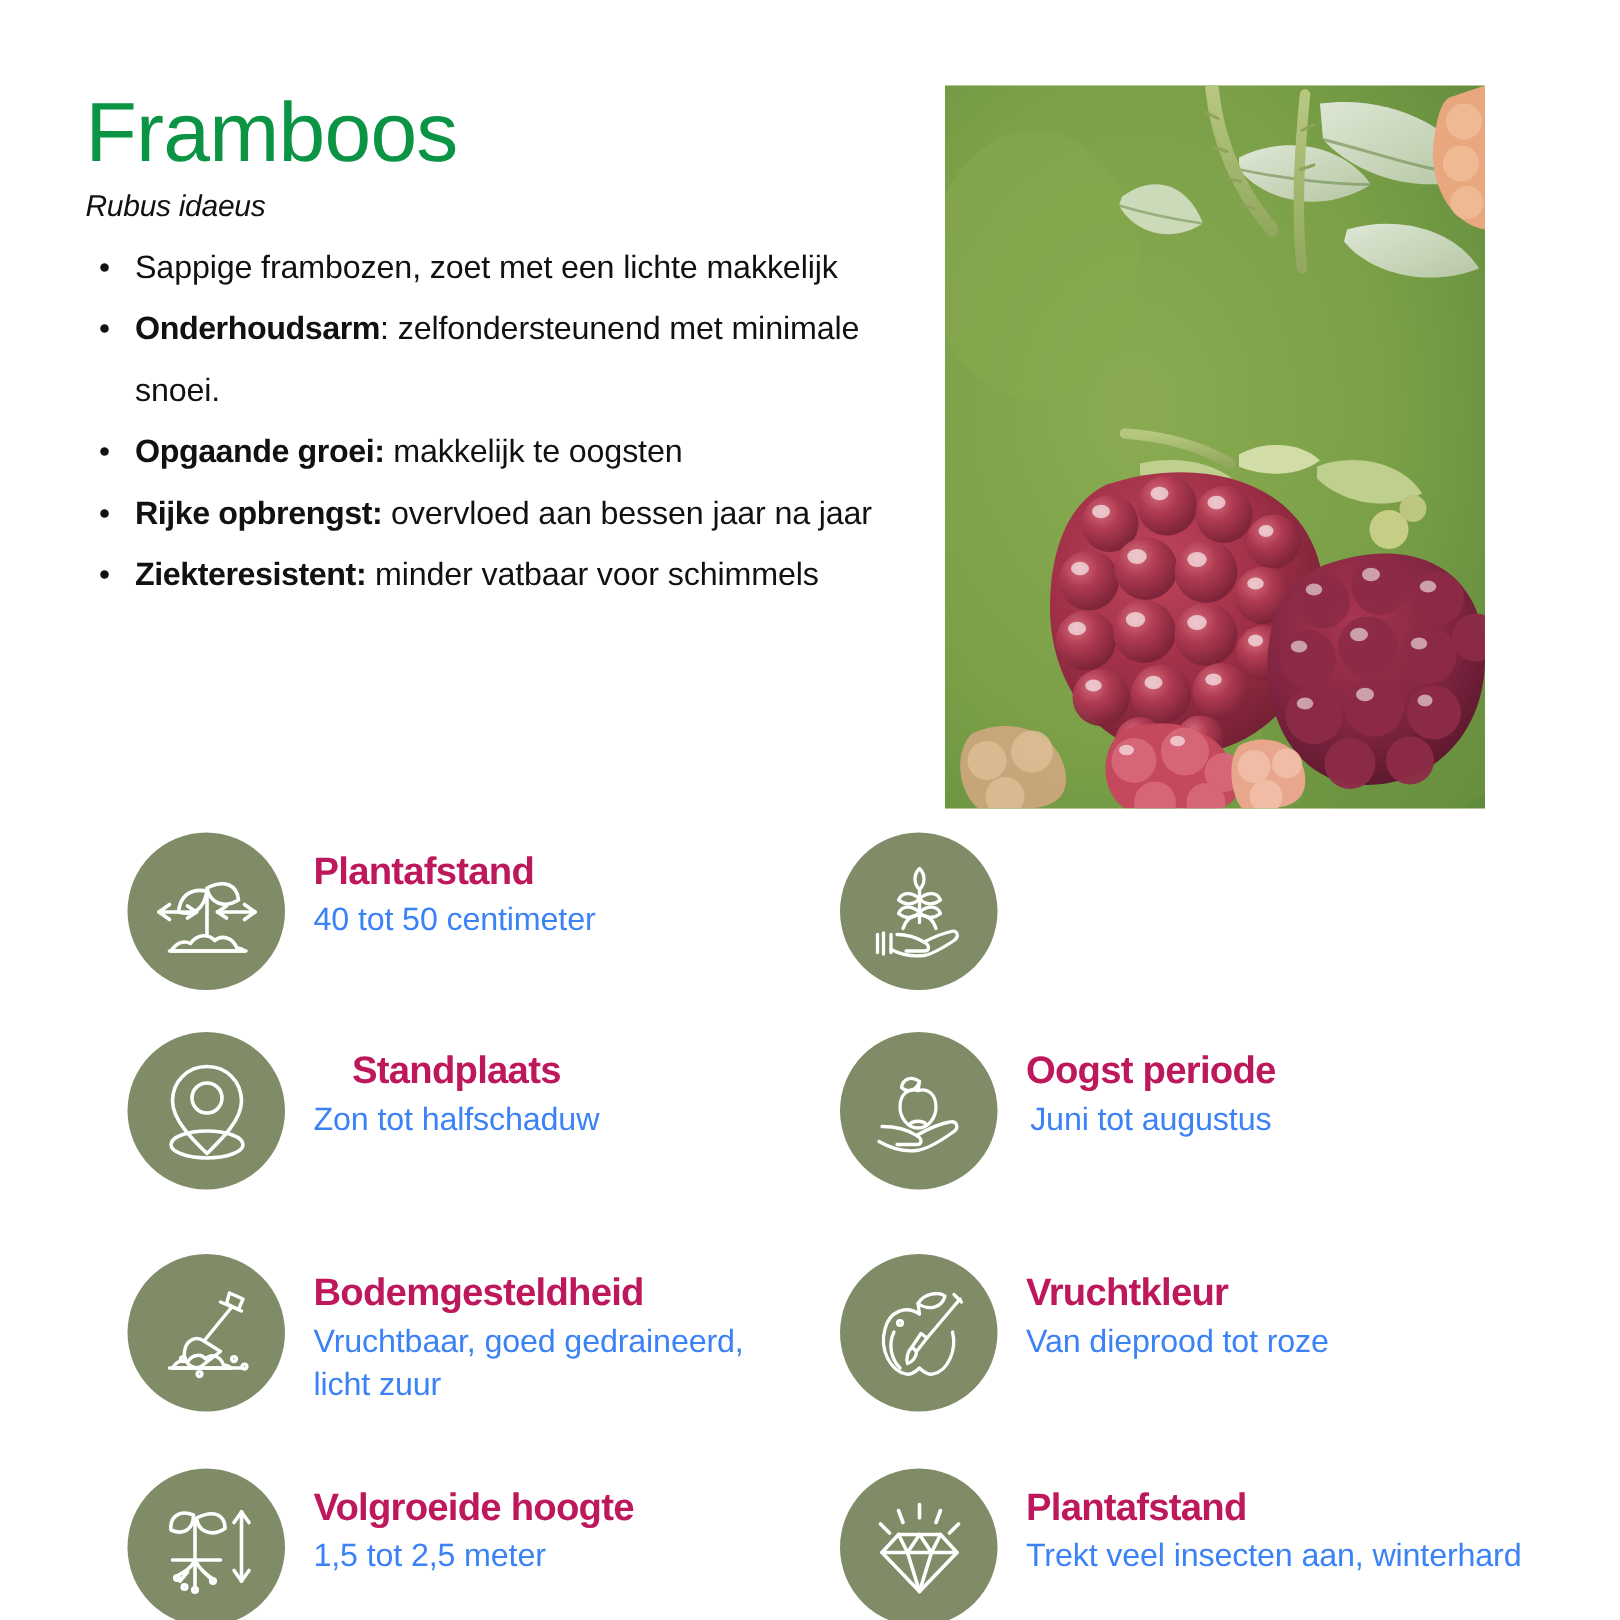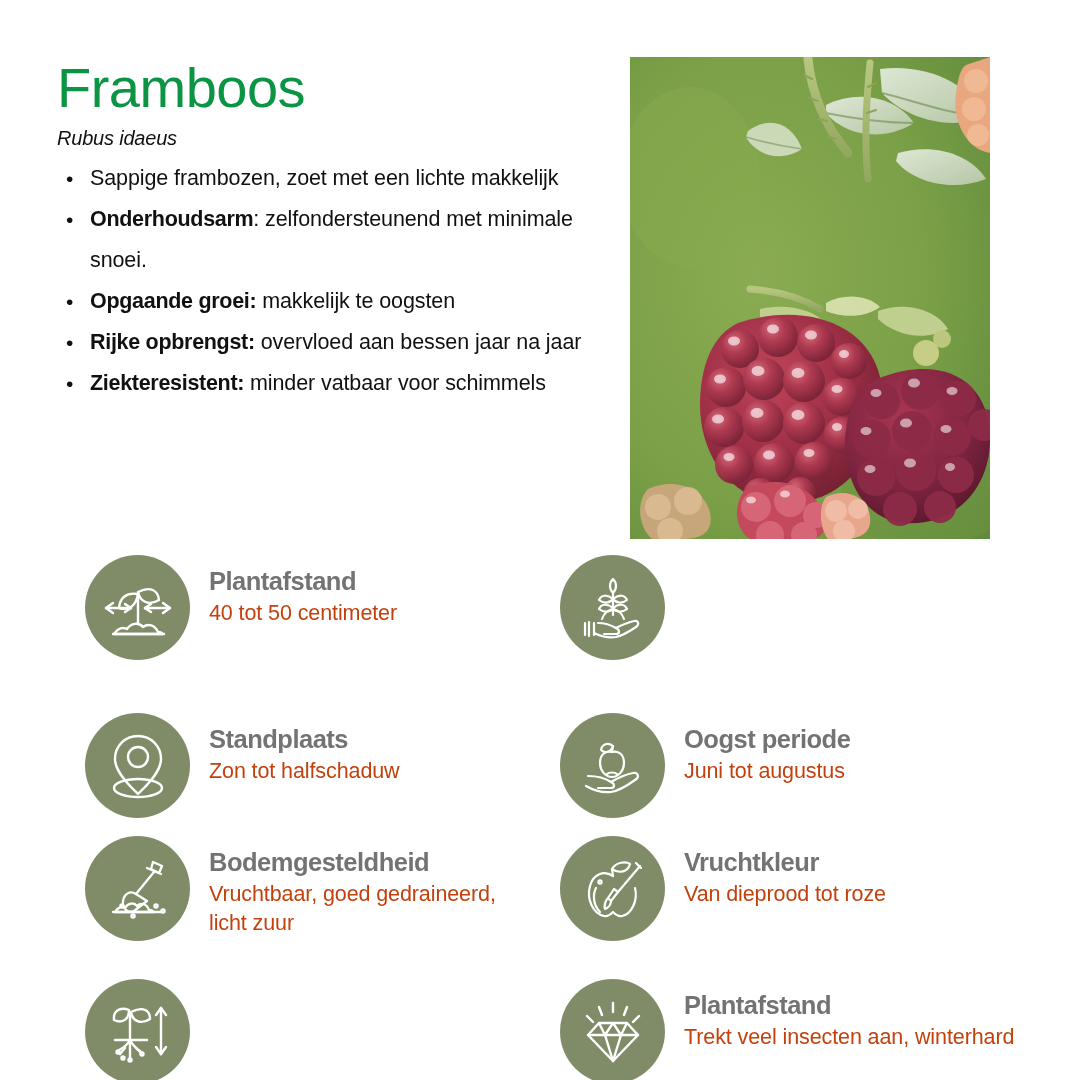--- a/index.html
+++ b/index.html
@@ -50,32 +50,32 @@
   }
   .feat .circle {
     width: 105px; height: 105px; border-radius: 50%;
     background: #808c68; flex: 0 0 105px;
     display: flex; align-items: center; justify-content: center;
   }
   .feat .circle svg { display: block; }
   .feat .txt { margin-left: 19px; padding-top: 11px; }
   .feat .f-title {
     font-size: 25.5px; line-height: 31px; font-weight: 800;
-    color: #737373; letter-spacing: -0.5px; white-space: nowrap;
+    color: #be185d; letter-spacing: -0.5px; white-space: nowrap;
   }
   .feat .f-desc {
     font-size: 21.5px; line-height: 29px; font-weight: 400;
-    color: #c2410c; letter-spacing: -0.1px; margin-top: 2px;
+    color: #3b82f6; letter-spacing: -0.1px; margin-top: 2px;
   }
 
   
   .col-l { left: 85px; }
   .col-r { left: 560px; }
   .row-1 { top: 4px; }
-  .row-2 { top: 162px; }
+  .row-2 { top: 137px; text-align: center; }
   .row-3 { top: 285px; }
   .row-4 { top: 428px; }
   .feat.col-l .txt { max-width: 330px; }
   .feat.col-r .txt { max-width: 370px; }
 </style>
 </head>
 <body>
 
 <div class="card">
 
@@ -355,20 +355,24 @@
             <circle cx="39" cy="58" r="1.5"></circle>
           <circle cx="27" cy="64" r="1.5"></circle>
             <circle cx="20" cy="62" r="1.5"></circle>
           <path d="M58 12 L58 58"></path>
           <path d="M58 12 l-5 7"></path>
             <path d="M58 12 l5 7"></path>
           <path d="M58 58 l-5 -7"></path>
             <path d="M58 58 l5 -7"></path>
         </svg>
       </div>
+      <div class="txt">
+        <div class="f-title">Volgroeide hoogte</div>
+        <div class="f-desc">1,5 tot 2,5 meter</div>
+      </div>
     </div>
 
     <div class="feat col-r row-1">
       <div class="circle">
         <svg width="70" height="70" viewBox="0 0 70 70" fill="none" stroke="#fff" stroke-width="2.2" stroke-linecap="round" stroke-linejoin="round">
           <path d="M35 6 C31 10 31 16 35 20 C39 16 39 10 35 6Z"></path>
           <path d="M35 20 L35 42"></path>
           <path d="M35 26 C29 21 23 22 21 27 C26 31 32 30 35 26Z"></path>
           <path d="M35 26 C41 21 47 22 49 27 C44 31 38 30 35 26Z"></path>
           <path d="M35 35 C29 30 23 31 21 36 C26 40 32 39 35 35Z"></path>

